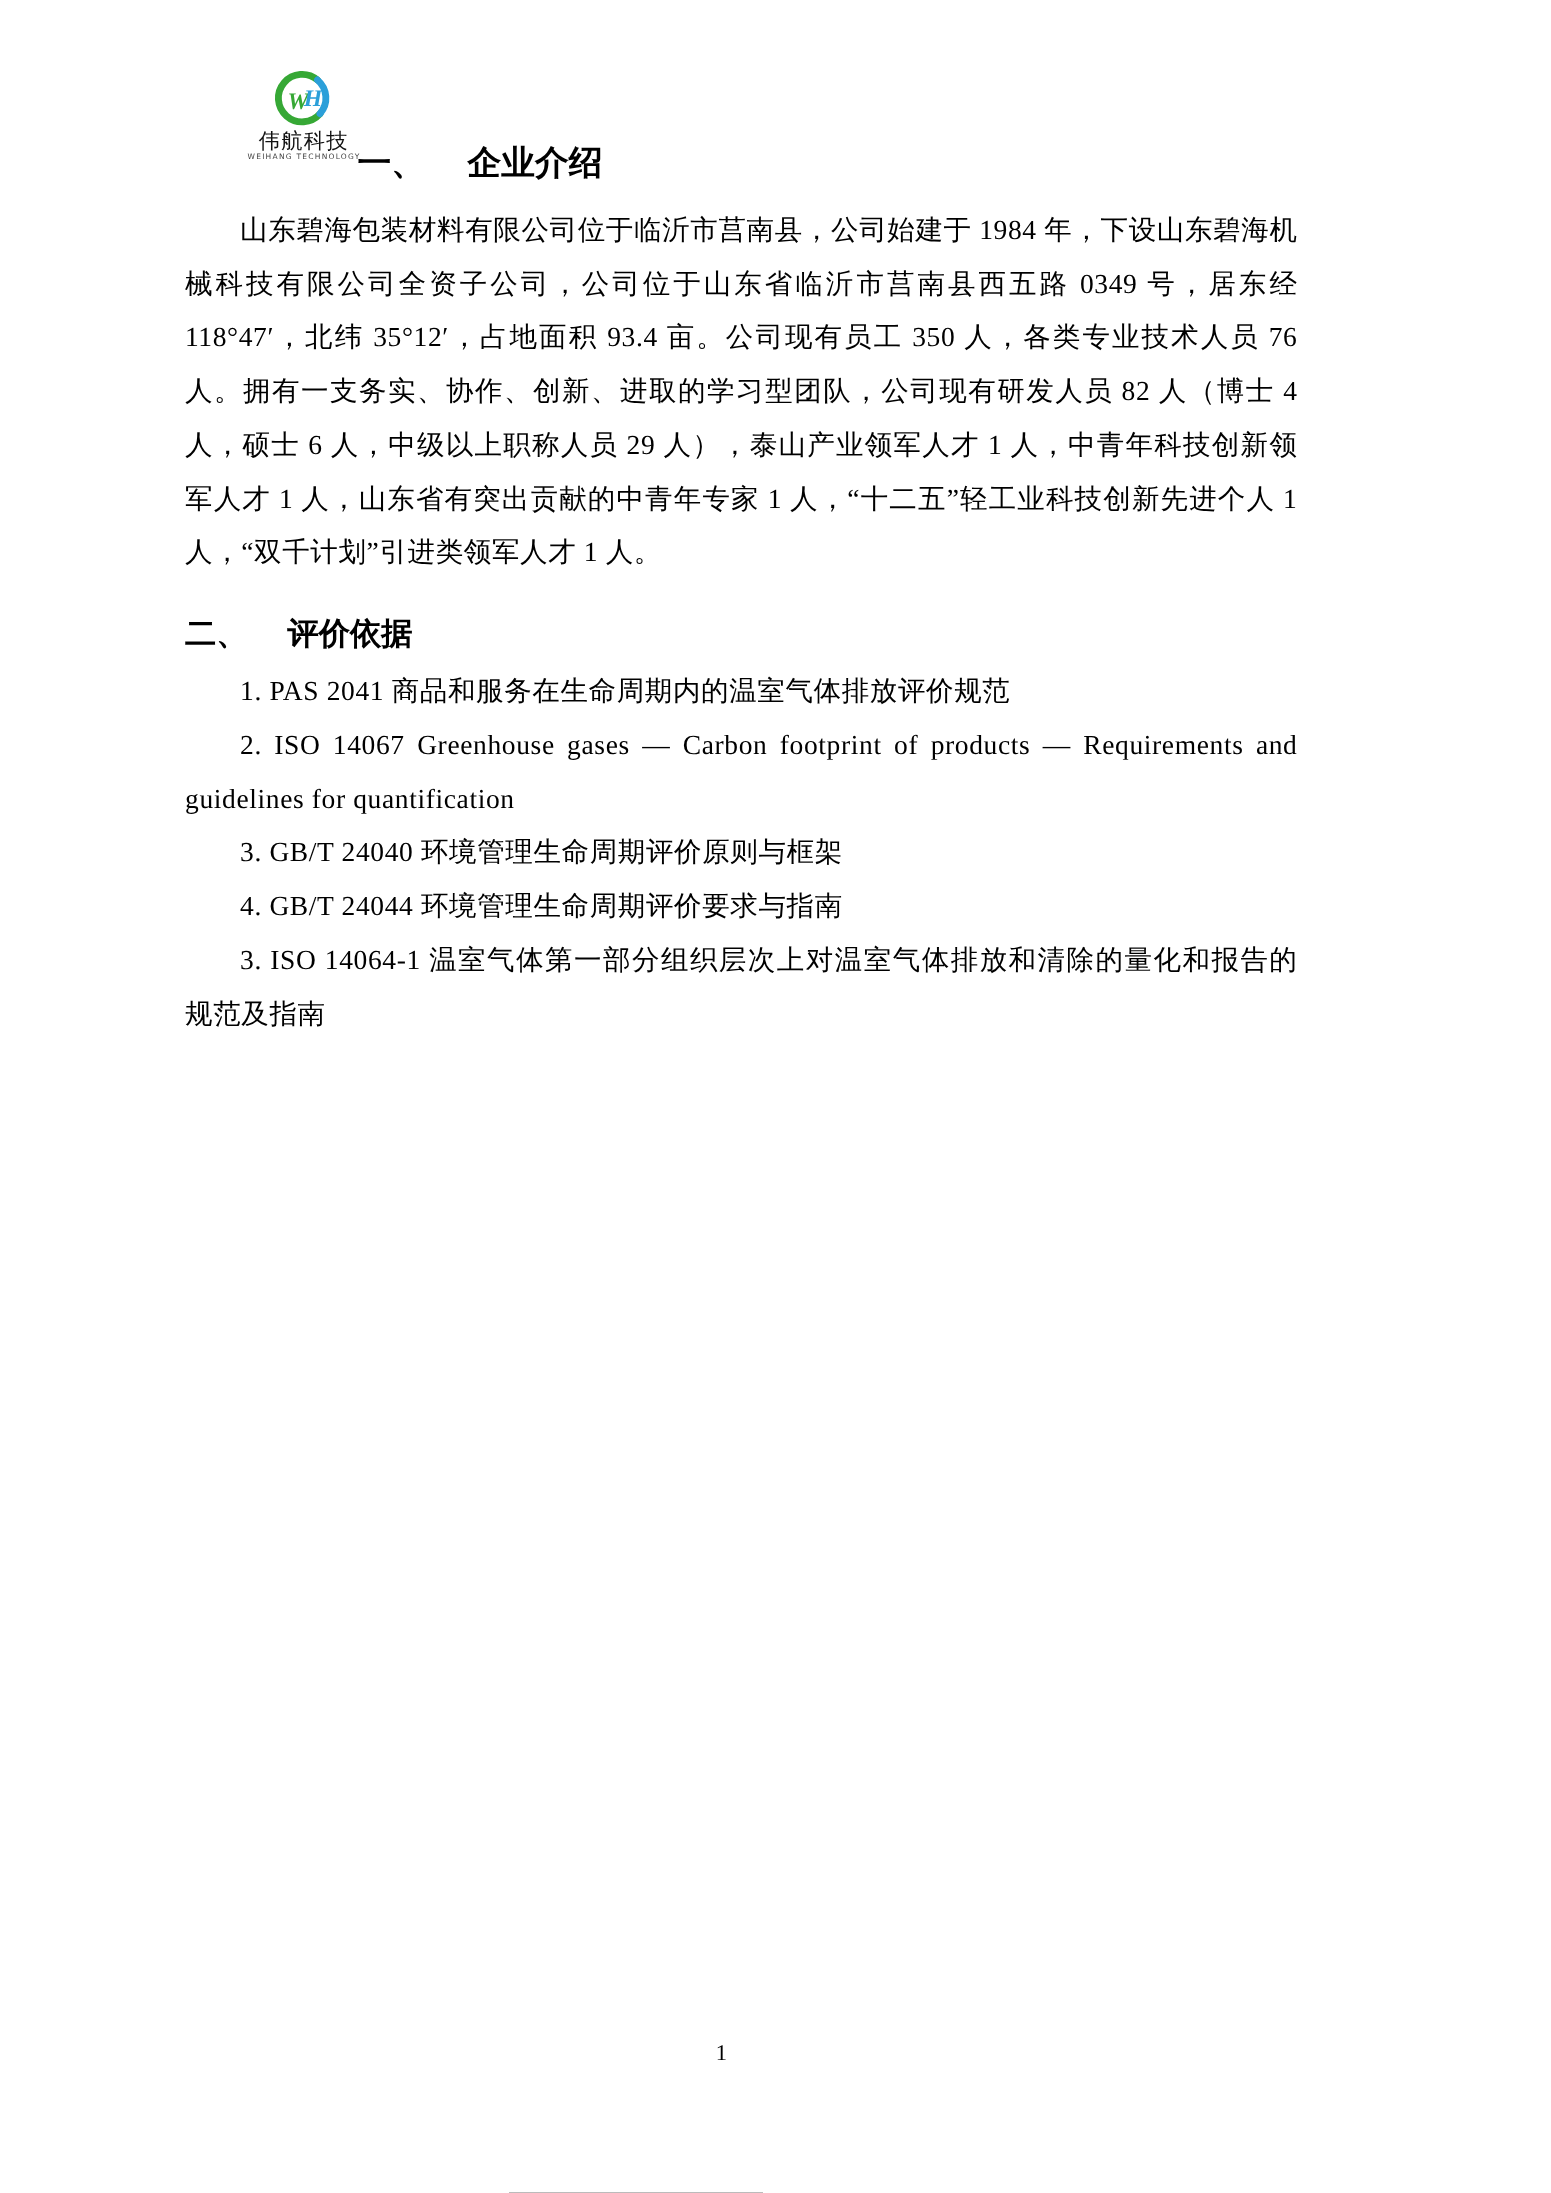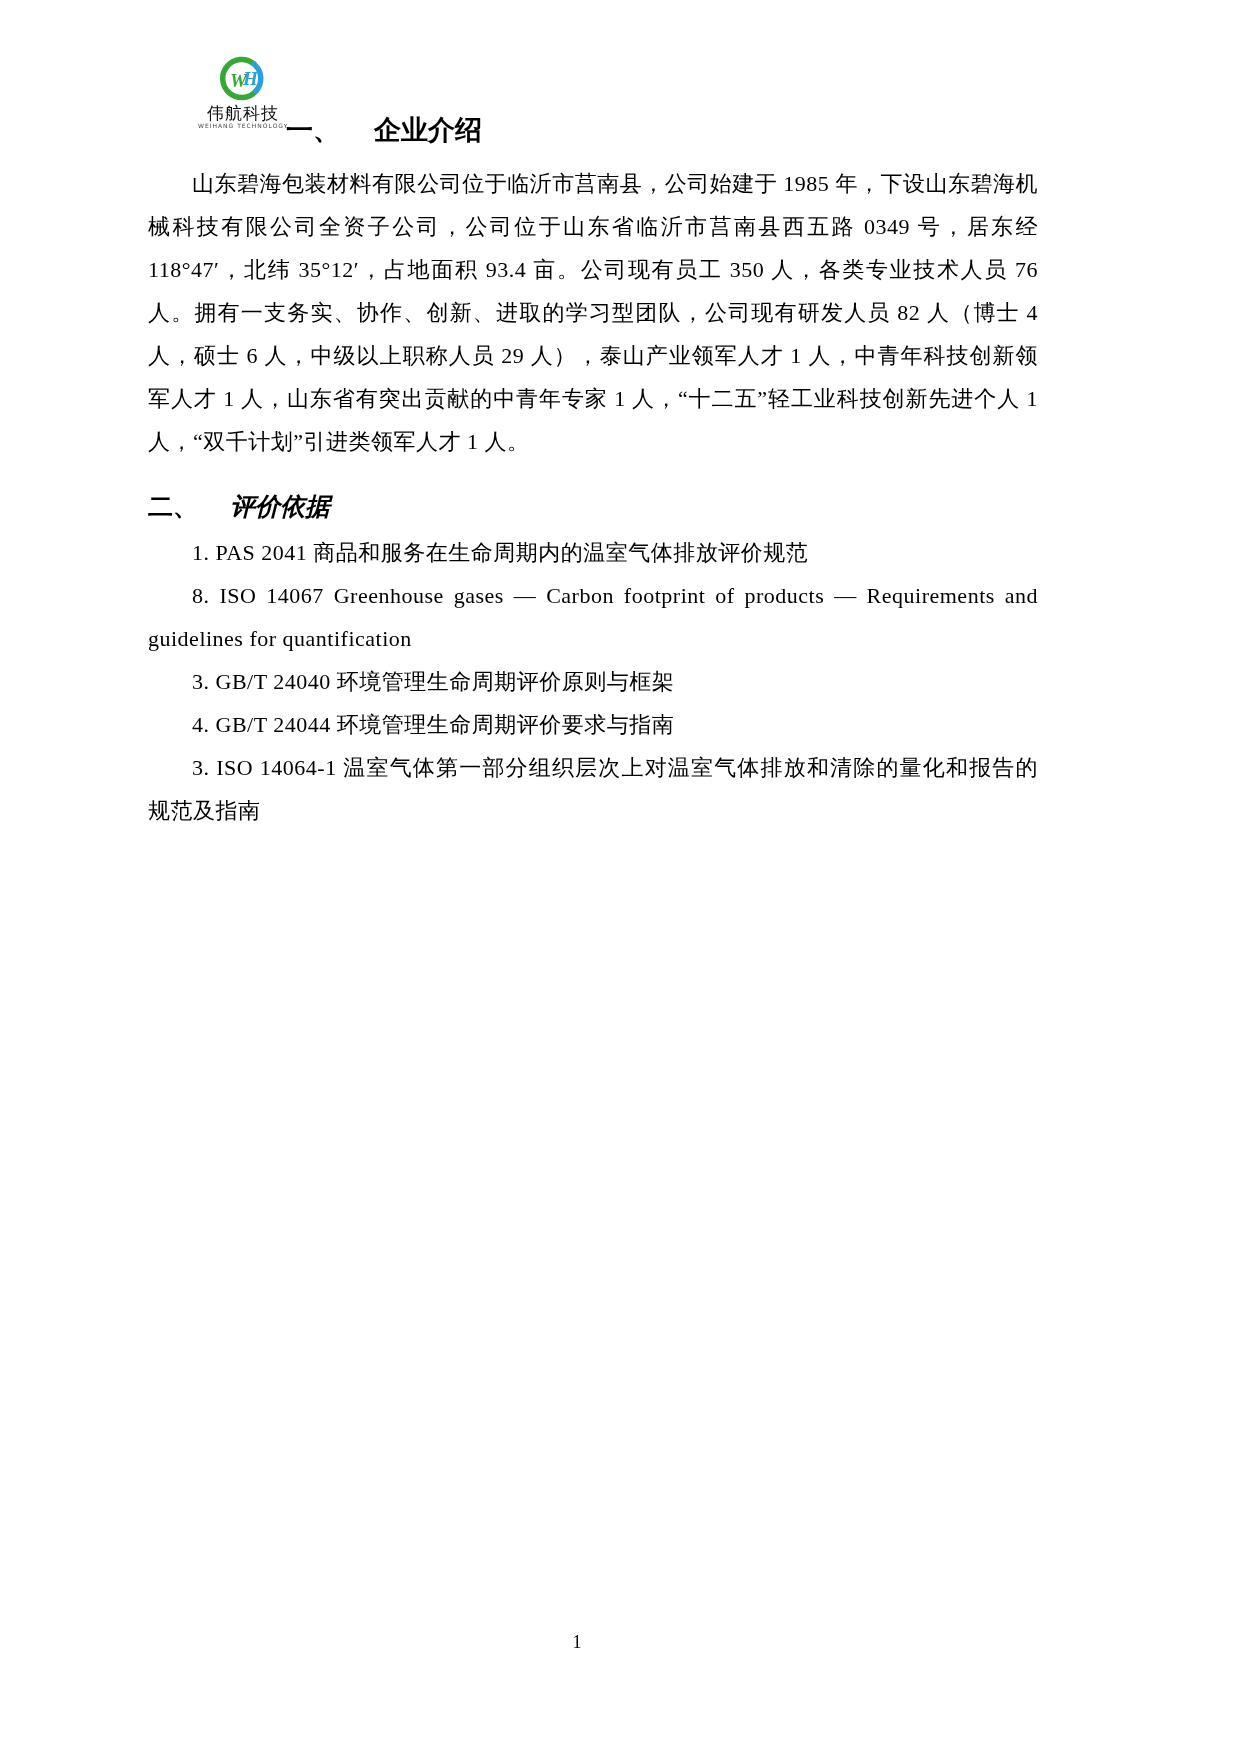--- a/index.html
+++ b/index.html
@@ -52,21 +52,21 @@
     font-family: "Liberation Serif", "DejaVu Serif", serif;
   }
   h1.sec1 .h-title { margin-left: 34px; }
   h2.sec2 {
     margin: 26px 0 6px 0;
     font-size: 25px;
     font-weight: bold;
     line-height: 36px;
     font-family: "DejaVu Sans", "Liberation Sans", sans-serif;
   }
-  h2.sec2 .h-title { margin-left: 32px; font-style: italic; }
+  h2.sec2 .h-title { margin-left: 32px; }
   p.body {
     margin: 0;
     font-size: 22px;
     line-height: 43px;
     text-align: justify;
     text-indent: 2em;
     letter-spacing: 0.5px;
     word-break: break-word;
   }
   .page-number {
@@ -94,28 +94,28 @@
     <div class="logo-zh">伟航科技</div>
     <div class="logo-en">WEIHANG TECHNOLOGY</div>
   </div>
 
   <div class="content">
 
     <h1 class="sec1">
       <span>一、</span><span class="h-title">企业介绍</span>
     </h1>
 
-    <p class="body">山东碧海包装材料有限公司位于临沂市莒南县，公司始建于 1985 年，下设山东碧海机械科技有限公司全资子公司，公司位于山东省临沂市莒南县西五路 0349 号，居东经 118°47′，北纬 35°12′，占地面积 93.4 亩。公司现有员工 350 人，各类专业技术人员 76 人。拥有一支务实、协作、创新、进取的学习型团队，公司现有研发人员 82 人（博士 4 人，硕士 6 人，中级以上职称人员 29 人），泰山产业领军人才 1 人，中青年科技创新领军人才 1 人，山东省有突出贡献的中青年专家 1 人，“十二五”轻工业科技创新先进个人 1 人，“双千计划”引进类领军人才 1 人。</p>
+    <p class="body">山东碧海包装材料有限公司位于临沂市莒南县，公司始建于 1984 年，下设山东碧海机械科技有限公司全资子公司，公司位于山东省临沂市莒南县西五路 0349 号，居东经 118°47′，北纬 35°12′，占地面积 93.4 亩。公司现有员工 350 人，各类专业技术人员 76 人。拥有一支务实、协作、创新、进取的学习型团队，公司现有研发人员 82 人（博士 4 人，硕士 6 人，中级以上职称人员 29 人），泰山产业领军人才 1 人，中青年科技创新领军人才 1 人，山东省有突出贡献的中青年专家 1 人，“十二五”轻工业科技创新先进个人 1 人，“双千计划”引进类领军人才 1 人。</p>
 
     <h2 class="sec2">
       <span>二、</span><span class="h-title">评价依据</span>
     </h2>
 
     <p class="body">1. PAS 2041 商品和服务在生命周期内的温室气体排放评价规范</p>
-    <p class="body">8. ISO 14067 Greenhouse gases — Carbon footprint of products — Requirements and guidelines for quantification</p>
+    <p class="body">2. ISO 14067 Greenhouse gases — Carbon footprint of products — Requirements and guidelines for quantification</p>
     <p class="body">3. GB/T 24040 环境管理生命周期评价原则与框架</p>
     <p class="body">4. GB/T 24044 环境管理生命周期评价要求与指南</p>
     <p class="body">3. ISO 14064-1 温室气体第一部分组织层次上对温室气体排放和清除的量化和报告的规范及指南</p>
 
   </div>
 
   <div class="page-number">1</div>
 
 </div>
 

